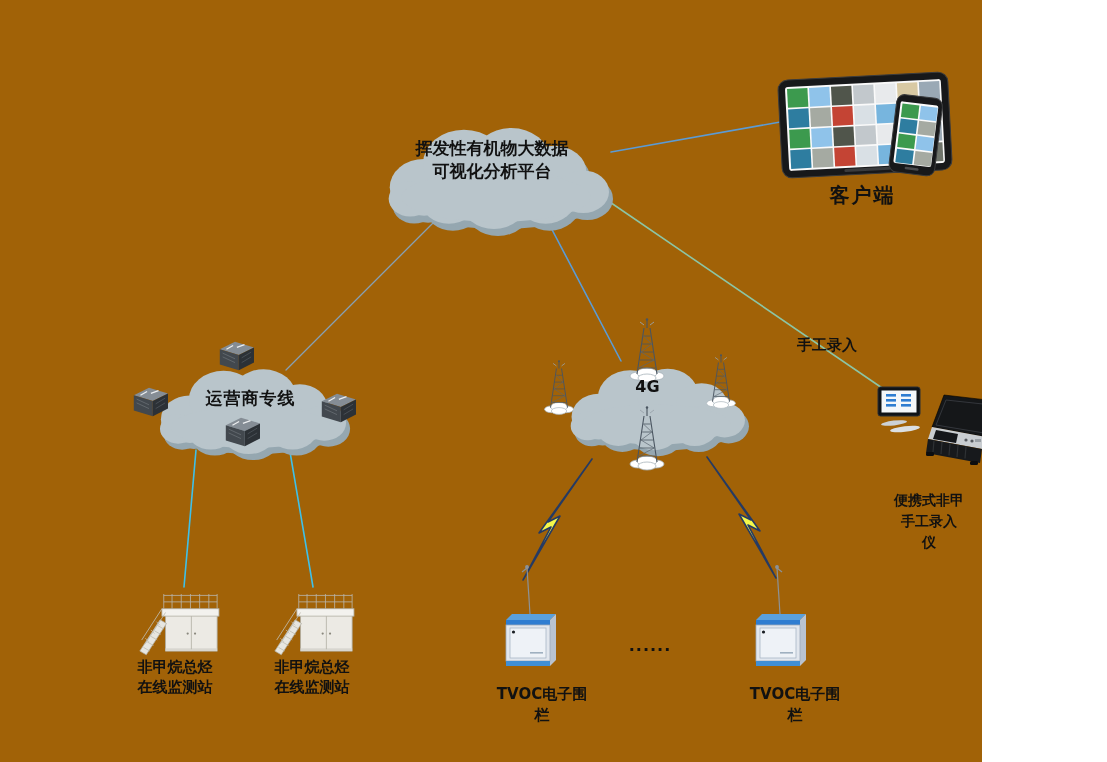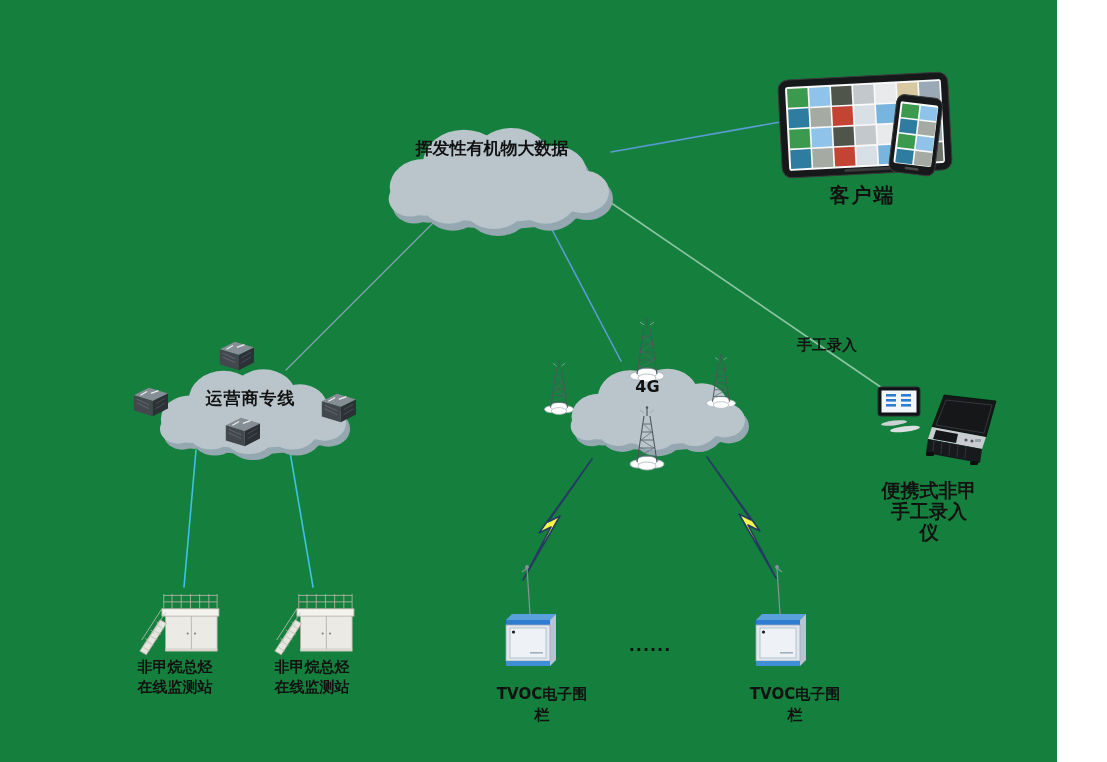--- a/index.html
+++ b/index.html
@@ -1,31 +1,31 @@
 <!DOCTYPE html>
 <html><head>
 <meta charset="utf-8">
 <style>
   html,body{margin:0;padding:0;background:#ffffff;}
   .canvas{
-    position:relative;width:1057px;height:762px;background:#15803d;overflow:hidden;
+    position:relative;width:982px;height:762px;background:#a16207;overflow:hidden;
     font-family:"DejaVu Sans","Liberation Sans",sans-serif;
   }
   .layer{position:absolute;left:0;top:0;width:1107px;height:762px;}
   .lbl{
     position:absolute;z-index:5;color:#111;font-weight:700;text-align:center;
     font-family:"DejaVu Sans","Liberation Sans",sans-serif;
   }
   .lbl span{display:block;white-space:nowrap;}
   .lbl-platform{left:371px;top:137px;width:242px;font-size:17px;line-height:23px;}
   .lbl-client{left:800px;top:182px;width:125px;font-size:20px;letter-spacing:2px;}
   .lbl-operator{left:148px;top:387px;width:205px;font-size:17px;letter-spacing:1px;}
   .lbl-4g{left:550px;top:376px;width:195px;font-size:16px;line-height:21px;}
   .lbl-manual{left:786px;top:288px;width:82px;font-size:15px;margin-top:48px;}
-  .lbl-analyzer{left:876px;top:480px;width:106px;font-size:19px;line-height:21px;}
+  .lbl-analyzer{left:876px;top:490px;width:106px;font-size:14px;line-height:21px;}
   .lbl-station1{left:125px;top:657px;width:100px;font-size:15px;line-height:20px;}
   .lbl-station2{left:262px;top:657px;width:100px;font-size:15px;line-height:20px;}
   .lbl-tvoc1{left:492px;top:684px;width:100px;font-size:15px;line-height:21px;}
   .lbl-tvoc2{left:745px;top:684px;width:100px;font-size:15px;line-height:21px;}
   .lbl-ellipsis{left:615px;top:636px;width:70px;font-size:16px;letter-spacing:1px;}
 </style>
 </head>
 <body>
 
 <div class="canvas">
@@ -220,20 +220,21 @@
         <polygon points="4,46 58,56 56,70 2,60" fill="#17191c"></polygon>
         <path d="M10,47.5 L9,59 M18,49 L17,61 M26,50.5 L25,62.5 M34,52 L33,64 M42,53.5 L41,65.5" stroke="#2e3134" stroke-width="1.2" fill="none"></path>
         <rect x="2" y="59" width="8" height="4" rx="1.5" fill="#0c0d0f"></rect>
         <rect x="46" y="68" width="8" height="4" rx="1.5" fill="#0c0d0f"></rect>
       </g>
     </g>
   </svg>
 
   <div class="lbl lbl-platform">
     <span>挥发性有机物大数据</span>
+    <span>可视化分析平台</span>
   </div>
 
   <div class="lbl lbl-client">客户端</div>
 
   <div class="lbl lbl-operator">运营商专线</div>
 
   <div class="lbl lbl-4g">
     <span>4G</span>
   </div>
 

